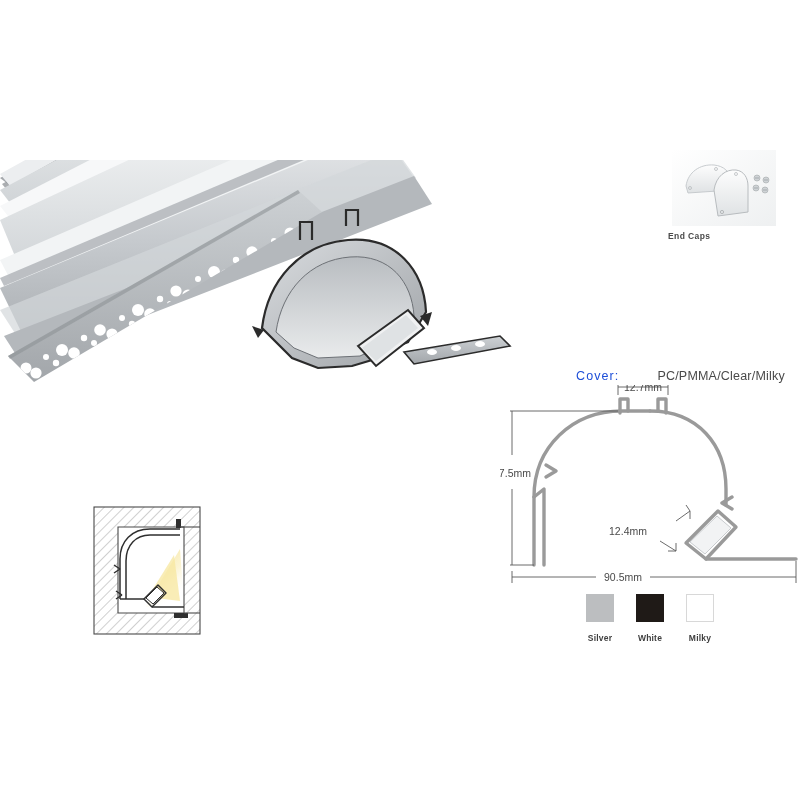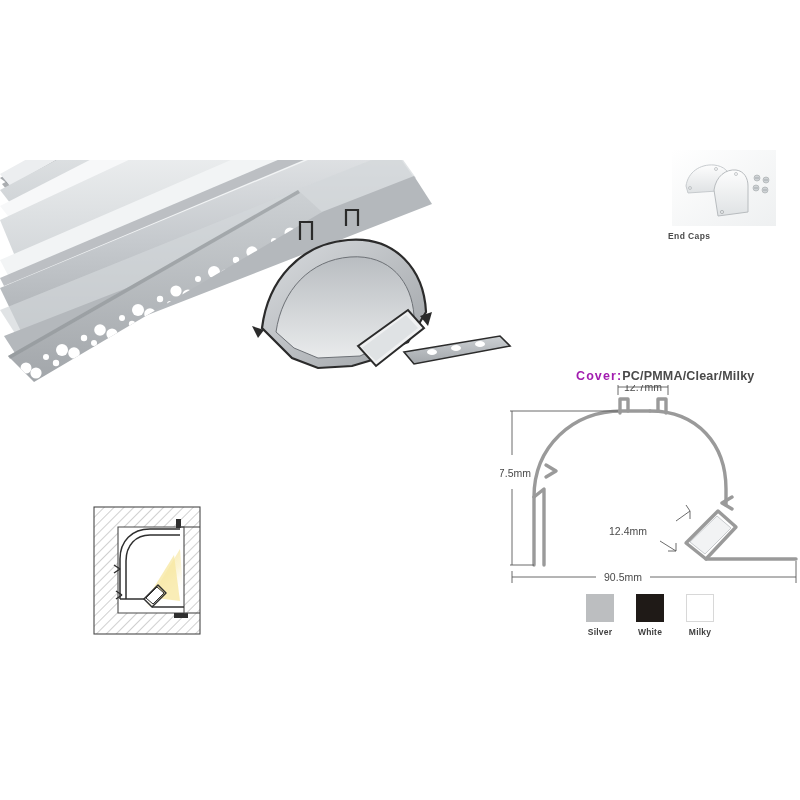--- a/index.html
+++ b/index.html
@@ -12,32 +12,32 @@
   #product-photo{left:0;top:160px;width:530px;height:300px;}
 
   
   #end-caps-block{left:668px;top:150px;width:112px;height:104px;text-align:left;}
   #end-caps-thumb{width:104px;height:76px;margin:0 auto;display:block;}
   #end-caps-label{font-size:8.5px;font-weight:bold;color:#4a4a4a;
       letter-spacing:.4px;margin-top:5px;}
 
   
   #cover-title{left:576px;top:369px;font-size:12.5px;color:#4a4a4a;white-space:nowrap;}
-  #cover-title .k{font-weight:bold;letter-spacing:1.1px;color:#a21caf;}
-  #cover-title .v{font-weight:bold;letter-spacing:.2px;}
+  #cover-title .k{font-weight:normal;letter-spacing:1.1px;color:#1d4ed8;}
+  #cover-title .v{font-weight:normal;letter-spacing:.2px;margin-left:38px;}
 
   
   #cross-section{left:500px;top:385px;width:300px;height:200px;}
 
   
   #color-options{left:580px;top:594px;width:140px;height:46px;
       display:flex;justify-content:space-between;align-items:flex-start;}
   .swatch-item{width:40px;text-align:center;}
   .swatch{width:26px;height:26px;margin:0 auto;display:block;}
-  .swatch-label{font-size:8.5px;font-weight:bold;color:#3f3f3f;margin-top:5px;letter-spacing:.2px;}
+  .swatch-label{font-size:8.5px;font-weight:bold;color:#3f3f3f;margin-top:11px;letter-spacing:.2px;}
 
   
   #install-diagram{left:88px;top:503px;width:118px;height:135px;}
 </style>
 </head>
 <body>
 
 <div class="stage">
 
   <svg class="abs" id="product-photo" viewBox="0 0 530 300">

